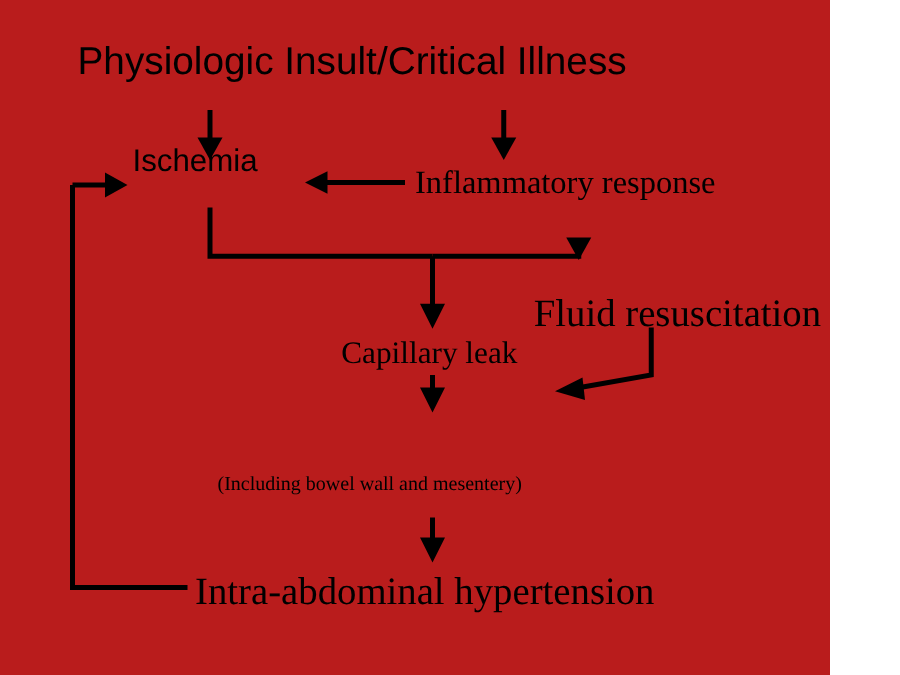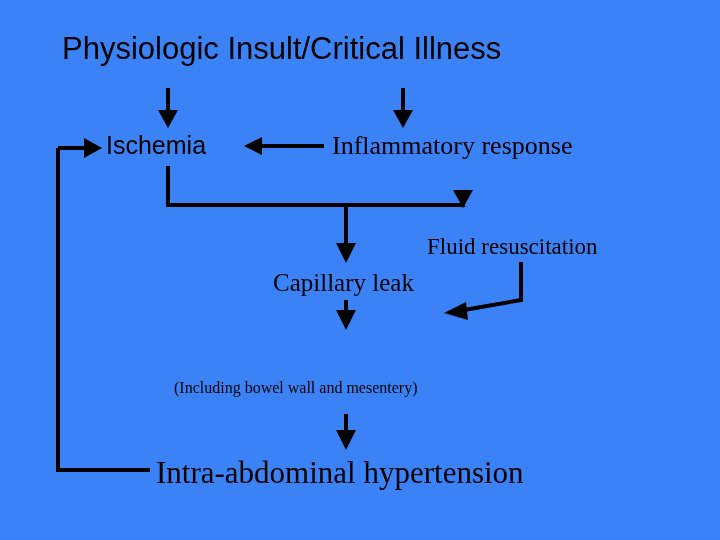--- a/index.html
+++ b/index.html
@@ -2,54 +2,54 @@
 <html><head>
 <meta charset="utf-8">
 <style>
   html, body {
     margin: 0;
     padding: 0;
     background: #ffffff;
   }
   #stage {
     position: relative;
-    width: 720px;
+    width: 664px;
     height: 540px;
-    background: #3b82f6;
+    background: #b91c1c;
     overflow: hidden;
   }
   .txt {
     position: absolute;
     color: #000000;
     white-space: nowrap;
     line-height: 1;
   }
   #title {
     font-family: "Liberation Sans", sans-serif;
     font-size: 31px;
     left: 62px;
     top: 33px;
     letter-spacing: 0px;
   }
   #ischemia {
     font-family: "Liberation Sans", sans-serif;
     font-size: 25px;
     left: 106px;
-    top: 133px;
+    top: 117px;
   }
   #inflammatory {
     font-family: "Liberation Serif", serif;
     font-size: 26px;
     left: 332px;
     top: 133px;
     text-align: center;
   }
   #fluid {
     font-family: "Liberation Serif", serif;
-    font-size: 23px;
+    font-size: 31px;
     left: 427px;
     top: 235px;
   }
   #capillary {
     font-family: "Liberation Serif", serif;
     font-size: 25px;
     left: 256px;
     top: 270px;
     margin-left: 17px;
   }

